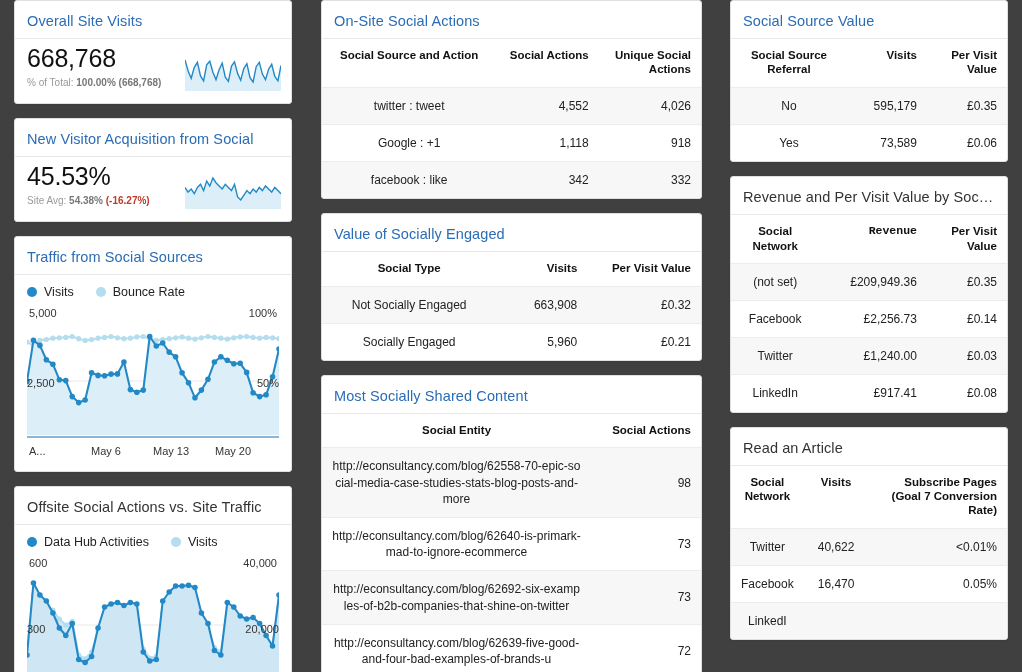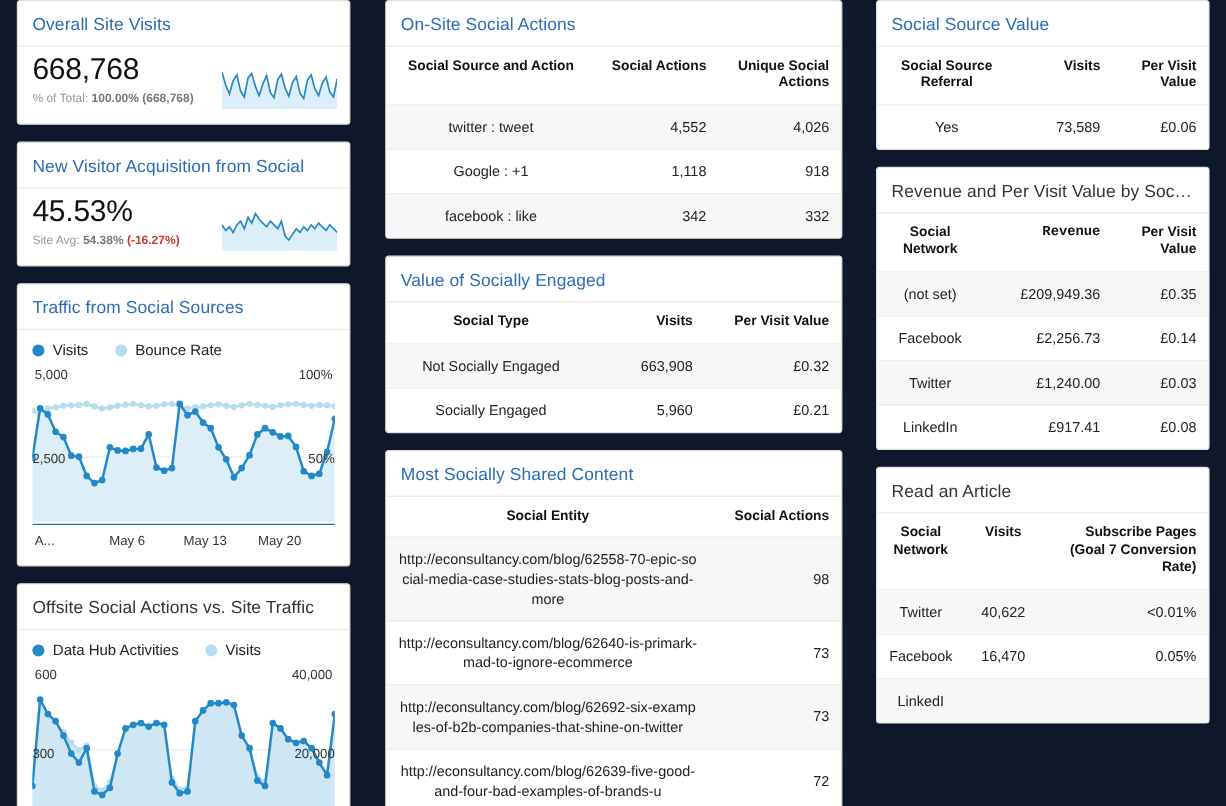--- a/index.html
+++ b/index.html
@@ -9,21 +9,21 @@
     width: 1022px; height: 672px;
     background: #f4f4f4;
     font-family: "Liberation Sans", sans-serif;
     color: #222;
     overflow: hidden;
   }
   #board {
     position: relative;
     width: 1022px;
     height: 672px;
-    background: #0f172a;
+    background: #404040;
   }
   .col { position: absolute; top: 0; }
   #col-left   { left: 14px;  width: 278px; }
   #col-mid    { left: 321px; width: 381px; }
   #col-right  { left: 730px; width: 278px; }
 
   .card {
     background: #ffffff;
     border: 1px solid #e0e0e0;
     border-radius: 3px;
@@ -482,20 +482,25 @@
         <div class="card-title">Social Source Value</div>
         <table class="gtab">
           <thead>
             <tr>
               <th class="ta-l" style="width: 42%;">Social Source Referral</th>
               <th class="ta-r" style="width: 29%;">Visits</th>
               <th class="ta-c" style="width: 29%;">Per Visit Value</th>
             </tr>
           </thead>
           <tbody>
+            <tr class="odd">
+              <td class="ta-l">No</td>
+              <td class="ta-r">595,179</td>
+              <td class="ta-c">£0.35</td>
+            </tr>
             <tr class="">
               <td class="ta-l">Yes</td>
               <td class="ta-r">73,589</td>
               <td class="ta-c">£0.06</td>
             </tr>
           </tbody>
         </table>
       </div>
       <div class="card">
         <div class="card-title dark">Revenue and Per Visit Value by Soci…</div>

